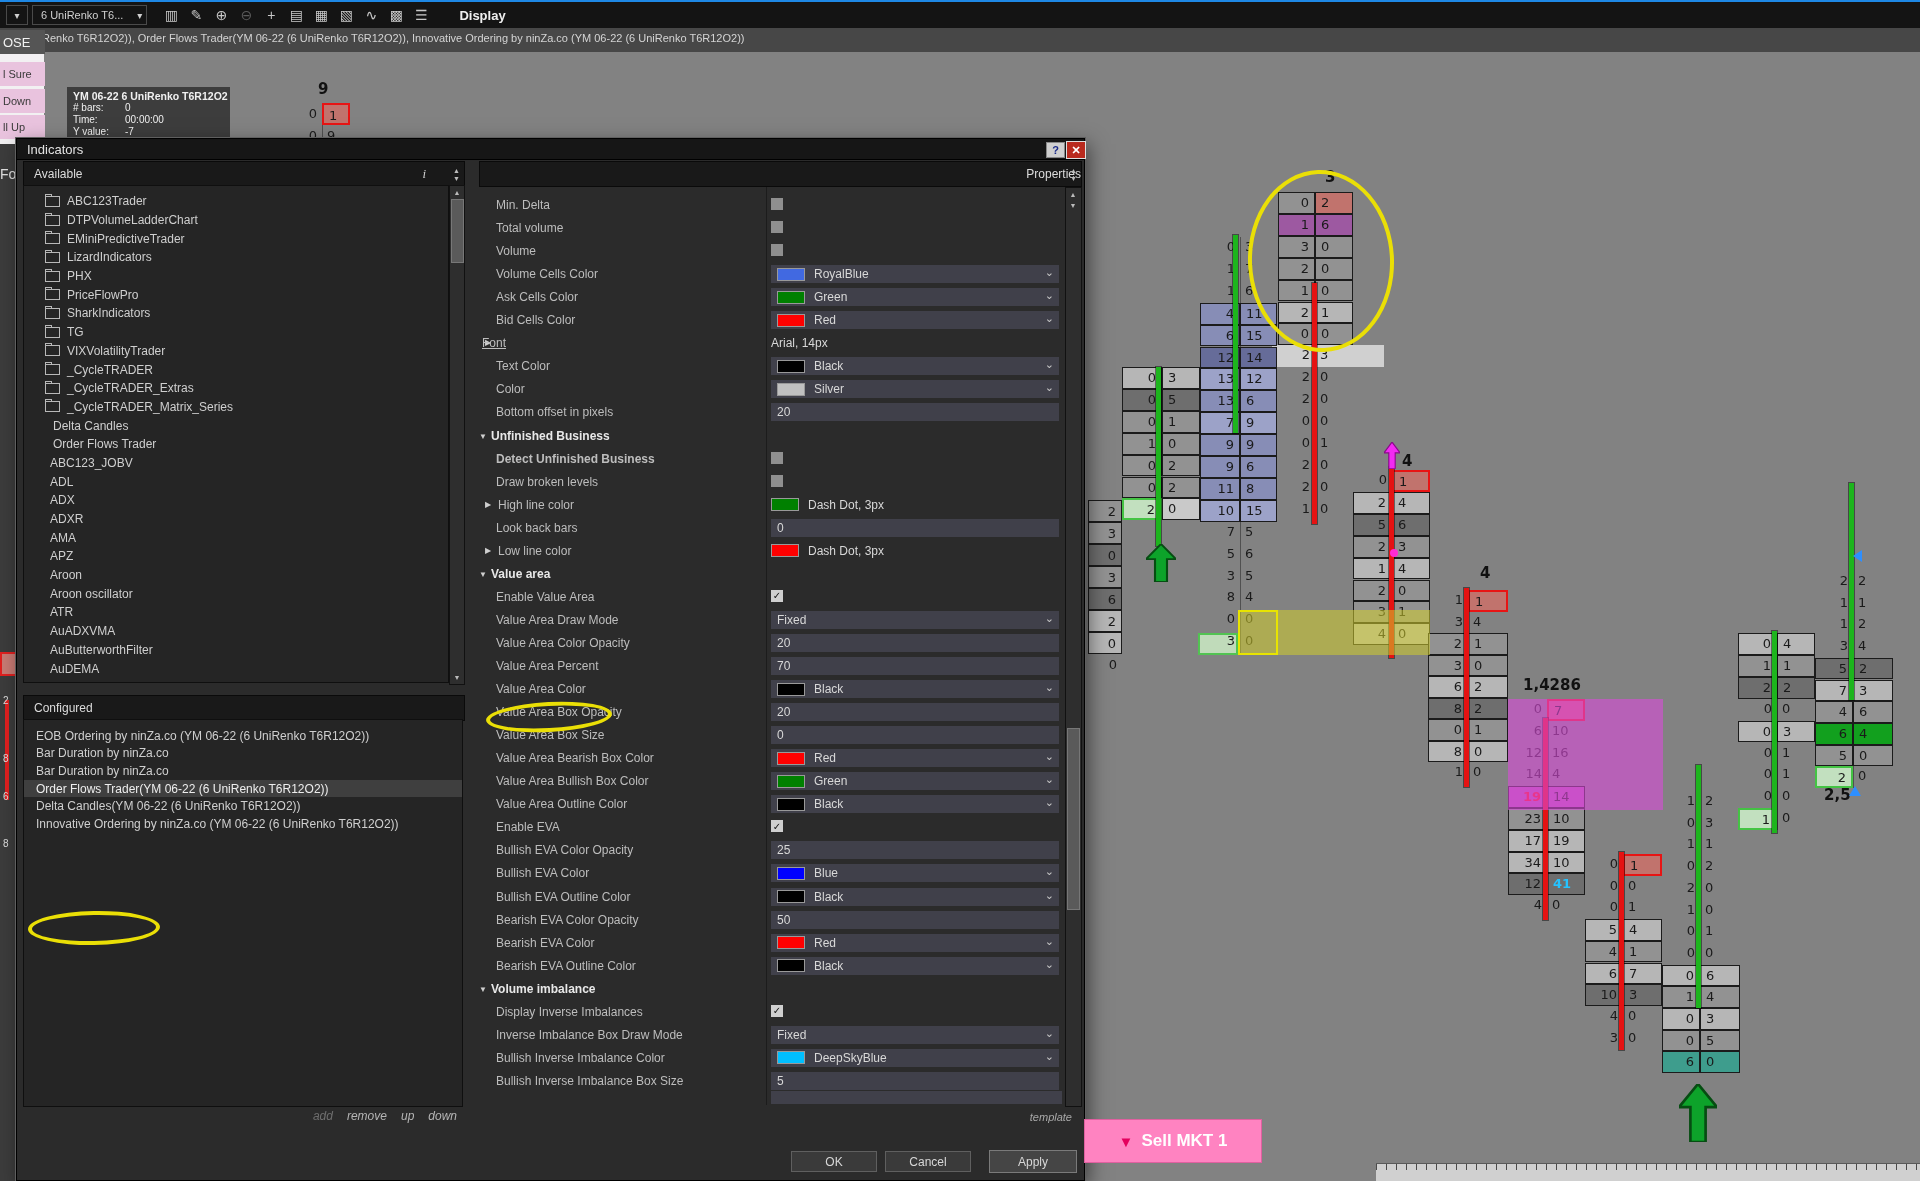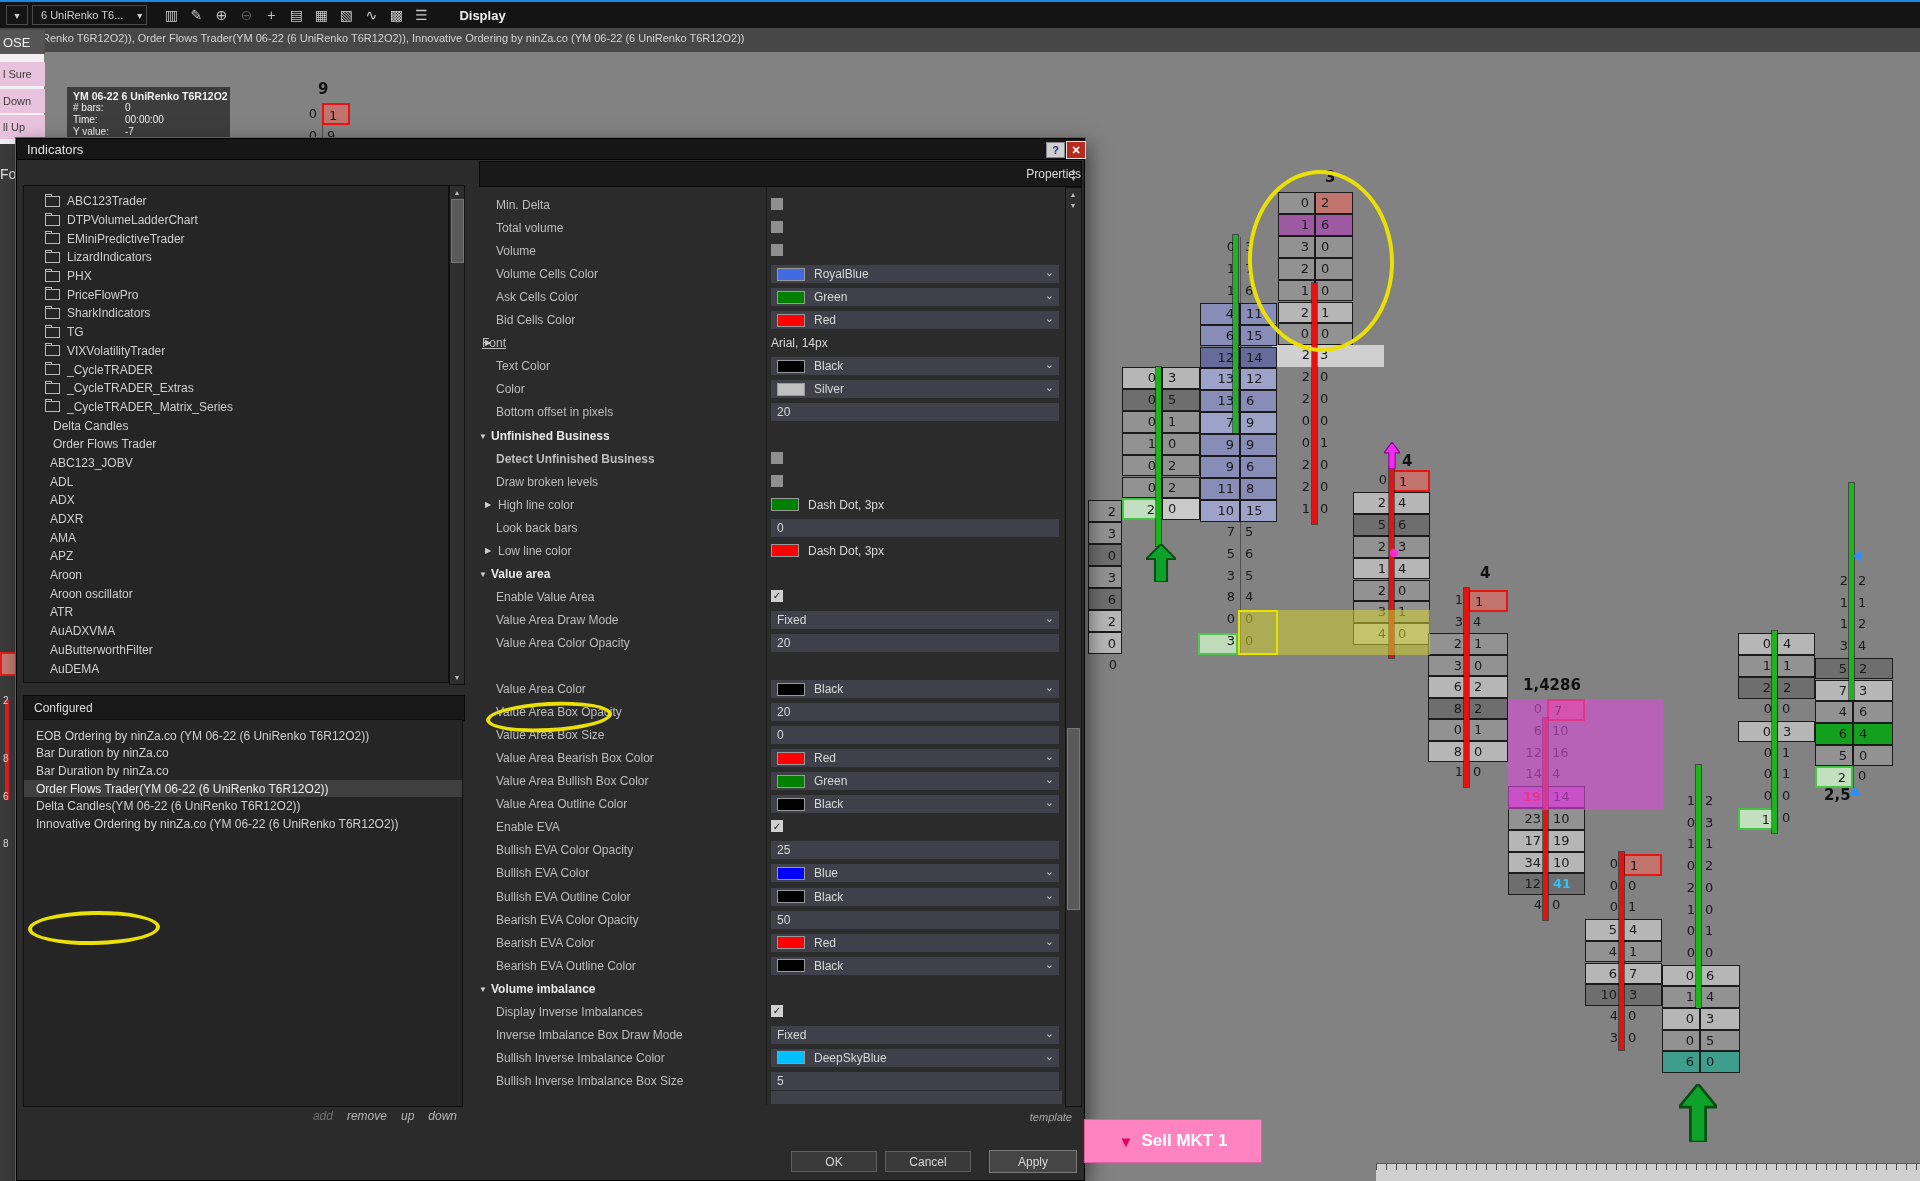--- a/index.html
+++ b/index.html
@@ -458,20 +458,28 @@
   <span>Sell MKT 1</span>
 </div>
 
 <div class="abs dialog">
   <div class="abs dlg-title">
     <span class="tt">Indicators</span>
   </div>
   <div class="help-btn">?</div>
   <div class="close-btn">✕</div>
 
+  <div class="abs panel-header" style="left:6px;top:22px;width:440px;height:24px;">
+    <span class="hl">Available</span>
+    <span class="info-i">i</span>
+    <span class="spin">
+        <span>▲</span>
+        <span>▼</span>
+      </span>
+  </div>
   <div class="abs panel-body" style="left:6px;top:46px;width:426px;height:498px;padding-top:6px;box-sizing:border-box;" id="available-list">
       <div class="list-item">
         <div class="folder-icon"></div>
         <span>ABC123Trader</span>
       </div>
       <div class="list-item">
         <div class="folder-icon"></div>
         <span>DTPVolumeLadderChart</span>
       </div>
       <div class="list-item">
@@ -728,20 +736,26 @@
           <div class="pfield">Fixed</div>
           <div class="pchev">⌄</div>
         </div>
       </div>
       <div class="prop-row" style="top: 440.95px;">
         <div class="prop-label">Value Area Color Opacity</div>
         <div class="prop-val">
           <div class="pfield">20</div>
         </div>
       </div>
+      <div class="prop-row" style="top: 464px;">
+        <div class="prop-label">Value Area Percent</div>
+        <div class="prop-val">
+          <div class="pfield">70</div>
+        </div>
+      </div>
       <div class="prop-row" style="top: 487.05px;">
         <div class="prop-label">Value Area Color</div>
         <div class="prop-val">
           <div class="pfield">
             <div class="swatch" style="background: rgb(0, 0, 0);"></div>
             <span>Black</span>
           </div>
           <div class="pchev">⌄</div>
         </div>
       </div>

